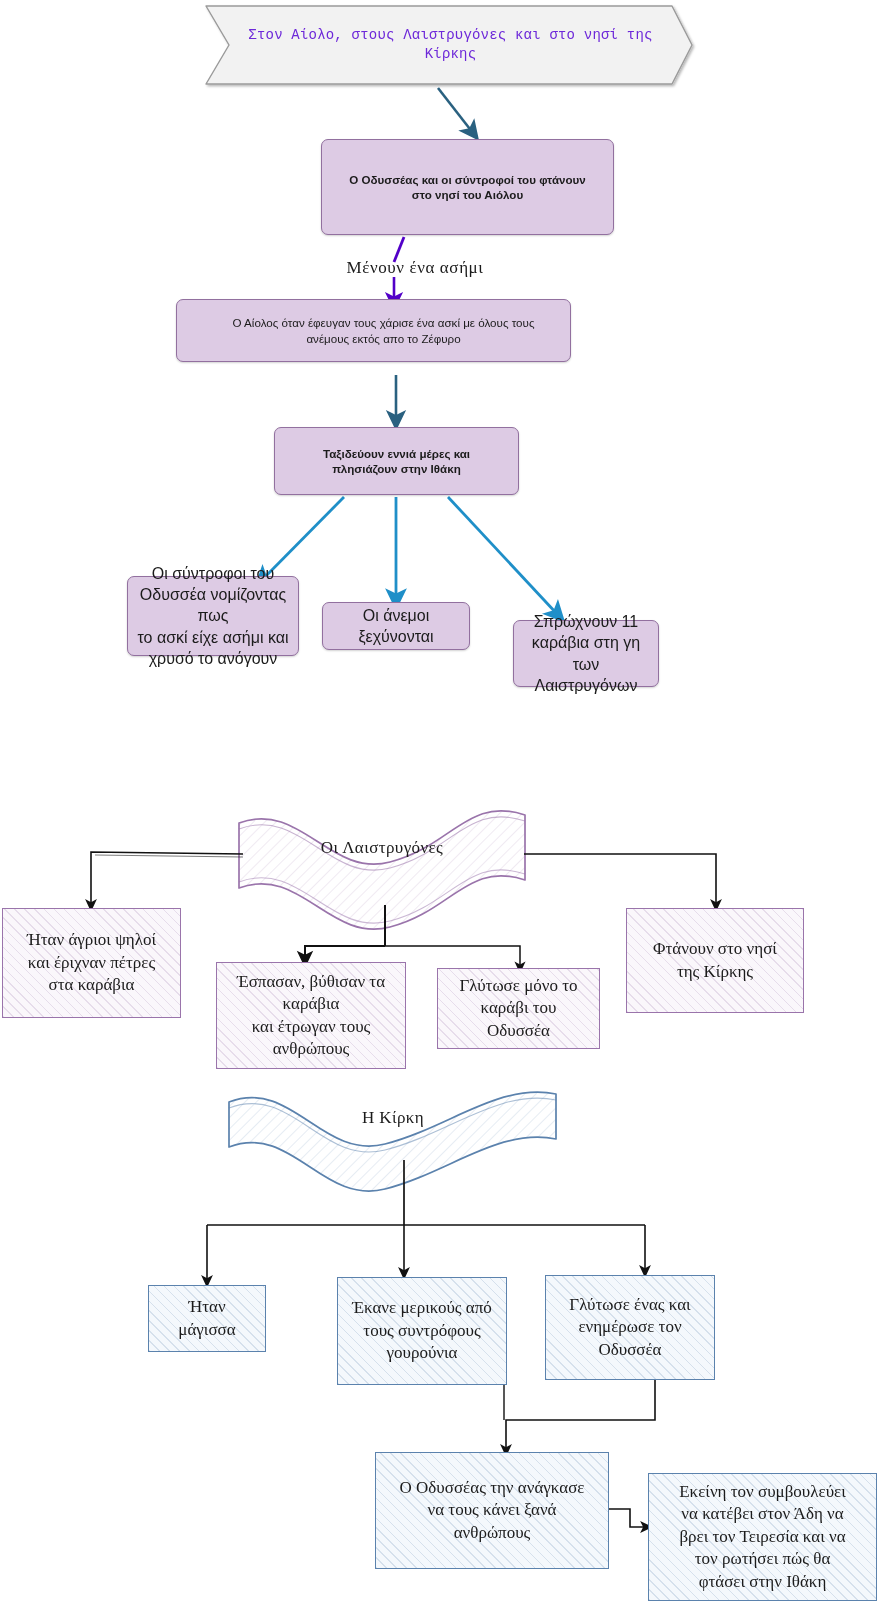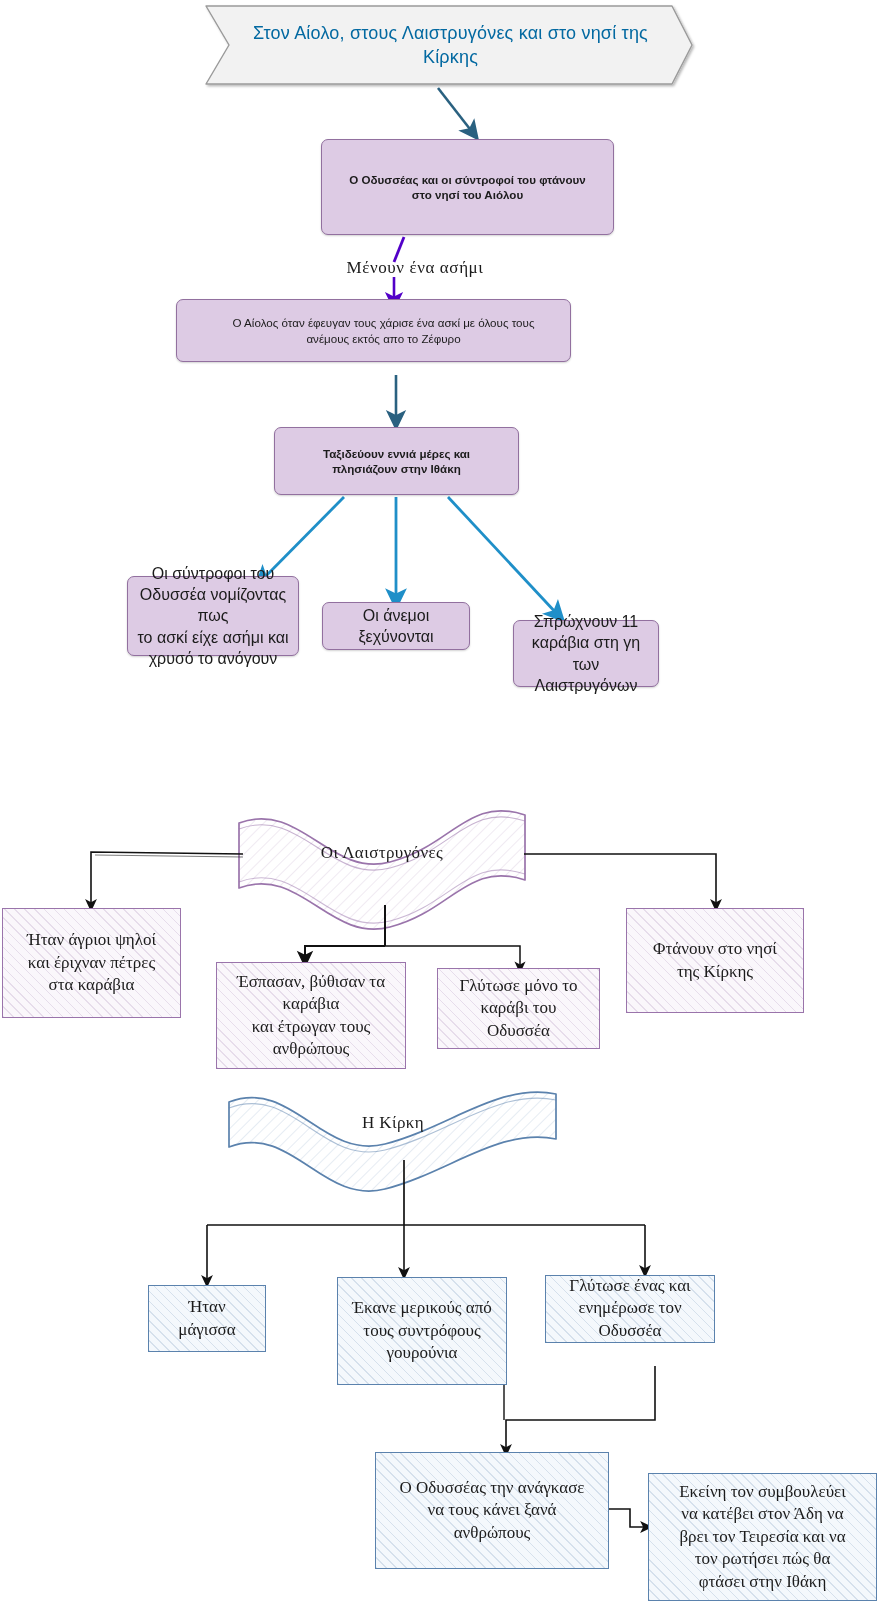--- a/index.html
+++ b/index.html
@@ -12,21 +12,21 @@
 
   
   .node{
     position:absolute;display:flex;align-items:center;justify-content:center;
     text-align:center;box-sizing:border-box;
   }
   .node .txt{display:block;width:100%;white-space:pre-line;}
 
   
   .banner{
-    color:#0369a1;font-family:Liberation Sans, sans-serif;font-size:18px;
+    color:#6d28d9;font-family:Liberation Mono, monospace;font-size:14px;
     line-height:1.35;letter-spacing:.2px;
   }
   .pbox{
     background:#ddcbe4;border:1.8px solid #92709f;border-radius:7px;
     font-family:"Liberation Sans", sans-serif;color:#1b1b1b;
     box-shadow:0 1px 2px rgba(0,0,0,.18);
   }
   .pbox.bold .txt{font-weight:bold;}
   .pbox .txt{font-size:11.6px;line-height:1.32;padding:0 8px;}
   .pbox.small .txt{font-size:16px;line-height:1.33;}
@@ -45,21 +45,21 @@
   .sk-blue{border:1.6px solid #5b82ad;background:#f4f8fc;}
   .hatchP{
     background-image:repeating-linear-gradient(45deg,
       rgba(154,116,171,.20) 0 1px, rgba(0,0,0,0) 1px 7px);
   }
   .hatchB{
     background-image:repeating-linear-gradient(45deg,
       rgba(91,130,173,.20) 0 1px, rgba(0,0,0,0) 1px 7px);
   }
   .ribbon-label{
-    position:absolute;display:flex;align-items:center;justify-content:center;
+    position:absolute;display:flex;align-items:flex-start;justify-content:center;
     font-family:"Liberation Serif", serif;font-size:17px;color:#1b1b1b;
     letter-spacing:.4px;
   }
 </style>
 </head>
 <body>
 
 <div id="stage">
 
   <svg class="layer" viewBox="0 0 881 1601">
@@ -221,21 +221,21 @@
     <span class="txt">Ήταν
 μάγισσα</span>
   </div>
 
   <div class="node sketch sk-blue hatchB" style="left:337px;top:1277px;width:170px;height:108px;">
     <span class="txt">Έκανε μερικούς από
 τους συντρόφους
 γουρούνια</span>
   </div>
 
-  <div class="node sketch sk-blue hatchB" style="left:545px;top:1275px;width:170px;height:68px;align-items:flex-end;">
+  <div class="node sketch sk-blue hatchB" style="left:545px;top:1275px;width:170px;height:105px;">
     <span class="txt">Γλύτωσε ένας και
 ενημέρωσε τον
 Οδυσσέα</span>
   </div>
 
   <div class="node sketch sk-blue hatchB" style="left:375px;top:1452px;width:234px;height:117px;">
     <span class="txt">Ο Οδυσσέας την ανάγκασε
 να τους κάνει ξανά
 ανθρώπους</span>
   </div>

